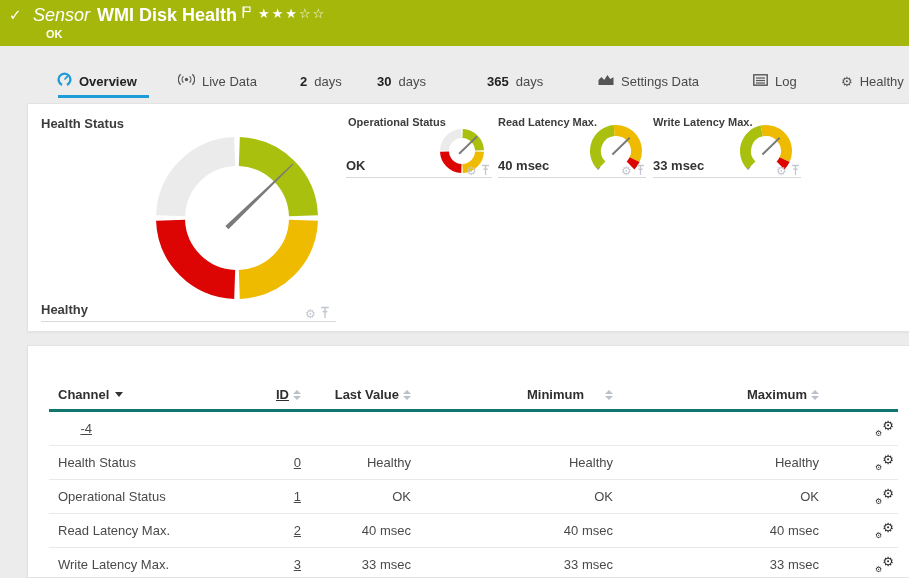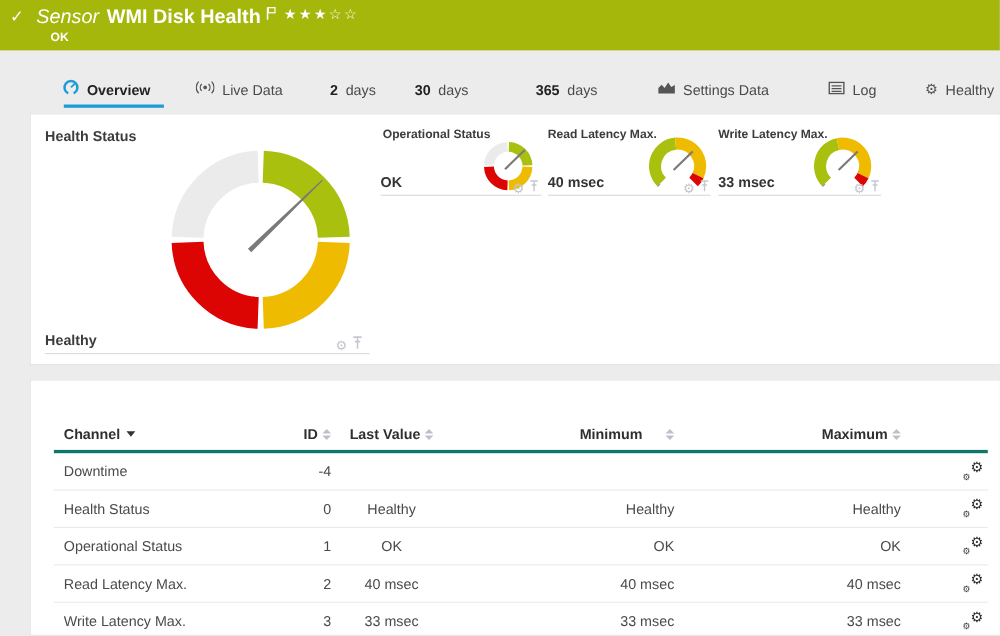--- a/index.html
+++ b/index.html
@@ -40,22 +40,22 @@
 
   .h-title { position:absolute; left:13px; top:12px; font-size:13px; font-weight:bold; color:#3c3c3c; }
   .h-value { position:absolute; left:13px; top:198px; font-size:13px; font-weight:bold; color:#3c3c3c; }
 
   
   .table { position:absolute; left:21px; top:34px; width:849px; font-size:13px; }
   .thead { display:flex; align-items:center; height:32px; border-bottom:3px solid #0f766e;
            font-weight:bold; color:#2f2f2f; }
   .trow  { display:flex; align-items:center; height:34px; border-bottom:1px solid #e9e9e9; color:#4a4a4a; }
   .c-ch  { width:209px; padding-left:9px; display:flex; align-items:center; gap:6px; }
-  .c-id  { width:43px;  display:flex; justify-content:flex-end; align-items:center; gap:4px; }
-  .c-last{ width:110px; display:flex; justify-content:center; align-items:center; gap:4px; }
+  .c-id  { width:43px;  display:flex; justify-content:flex-end; align-items:center; gap:4px;text-decoration:underline; }
+  .c-last{ width:110px; display:flex; justify-content:flex-end; align-items:center; gap:4px; }
   .c-min { width:202px; display:flex; justify-content:flex-end; align-items:center; gap:21px; }
   .c-max { width:206px; display:flex; justify-content:flex-end; align-items:center; gap:4px; }
   .c-gear{ flex:1; display:flex; justify-content:flex-end; padding-right:4px; }
 
   .sort { display:inline-flex; flex-direction:column; gap:2px; cursor:pointer; }
   .sort i { display:block; width:0; height:0; border-left:4px solid transparent; border-right:4px solid transparent; }
   .sort .up { border-bottom:4px solid #bcc1c9; }
   .sort .dn { border-top:4px solid #bcc1c9; }
   .caret { display:inline-block; width:0; height:0; border-left:4px solid transparent;
            border-right:4px solid transparent; border-top:5px solid #333; cursor:pointer; }
@@ -244,21 +244,20 @@
           <span>Maximum</span>
           <span class="sort">
               <i class="up"></i>
               <i class="dn"></i>
             </span>
         </div>
         <div class="c-gear"></div>
       </div>
 
       <div class="trow">
-        <div class="c-ch">Downtime</div>
         <div class="c-id">-4</div>
         <div class="c-last"></div>
         <div class="c-min"></div>
         <div class="c-max"></div>
         <div class="c-gear">
             <span class="gears">
               <span class="g-big">⚙</span>
               <span class="g-small">⚙</span>
             </span>
           </div>

